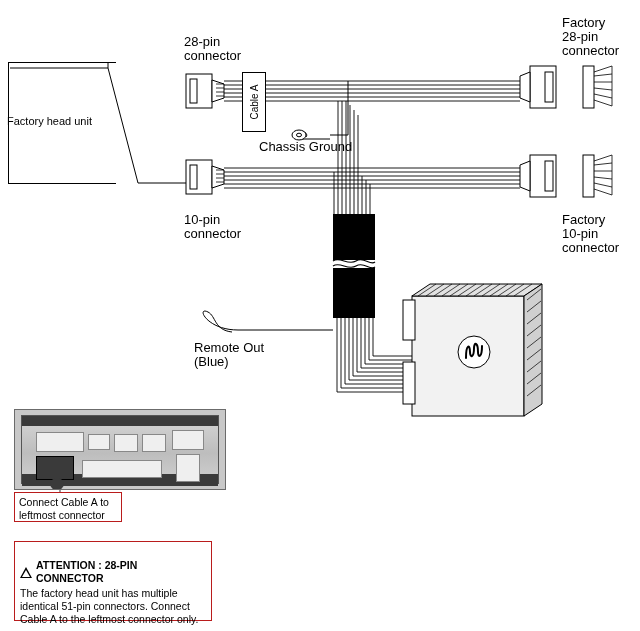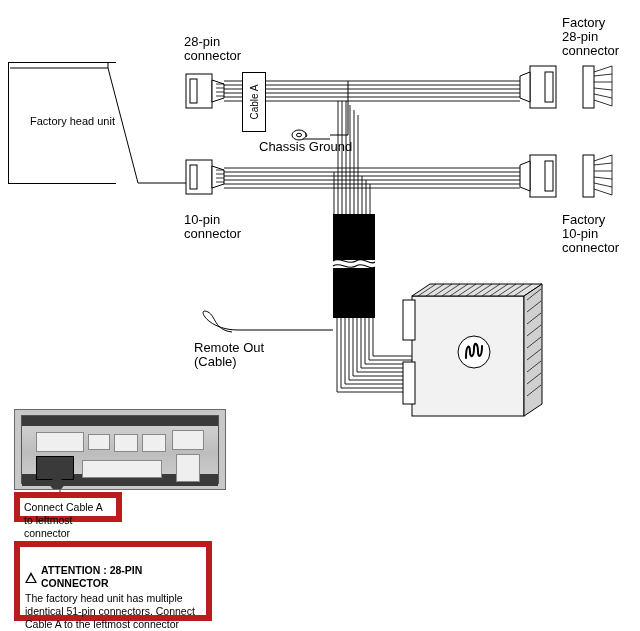--- a/index.html
+++ b/index.html
@@ -32,21 +32,21 @@
     left: 8px;
     top: 62px;
     width: 108px;
     height: 122px;
     border: 1px solid #000;
     border-right: none;
     box-sizing: border-box;
   }
   .headunit-label {
     position: absolute;
-    left: 30px;
+    left: 7px;
     top: 115px;
     font-size: 11px;
     line-height: 13px;
   }
 
   
   .cable-a {
     position: absolute;
     left: 242px;
     top: 72px;
@@ -90,21 +90,21 @@
   }
   .photo-light {
     position: absolute;
     background: #efefef;
     border: 1px solid #888;
   }
 
   
   .callout {
     position: absolute;
-    border: 6px solid #b91c1c;
+    border: 1px solid #b91c1c;
     background: #fff;
     box-sizing: border-box;
     font-size: 10.5px;
     line-height: 13px;
     padding: 3px 4px;
   }
   .callout.connect {
     left: 14px;
     top: 492px;
     width: 108px;
@@ -171,21 +171,21 @@
   <div class="lbl" style="left:184px; top:213px;">10-pin
 connector</div>
   <div class="lbl" style="left:562px; top:16px;">Factory
 28-pin
 connector</div>
   <div class="lbl" style="left:562px; top:213px;">Factory
 10-pin
 connector</div>
   <div class="lbl" style="left:259px; top:140px;">Chassis Ground</div>
   <div class="lbl" style="left:194px; top:341px;">Remote Out
-(Cable)</div>
+(Blue)</div>
 
   <svg class="layer" viewBox="0 0 640 631">
 
     <g stroke="#000" stroke-width="1" fill="none">
       <path d="M116,68 L 116,68"></path>
       <path d="M10,68 L108,68 L138,183 L186,183"></path>
       <path d="M10,68 L108,68 L138,183" opacity="0"></path>
     </g>
 
     <g stroke="#000" stroke-width="1" fill="none">

